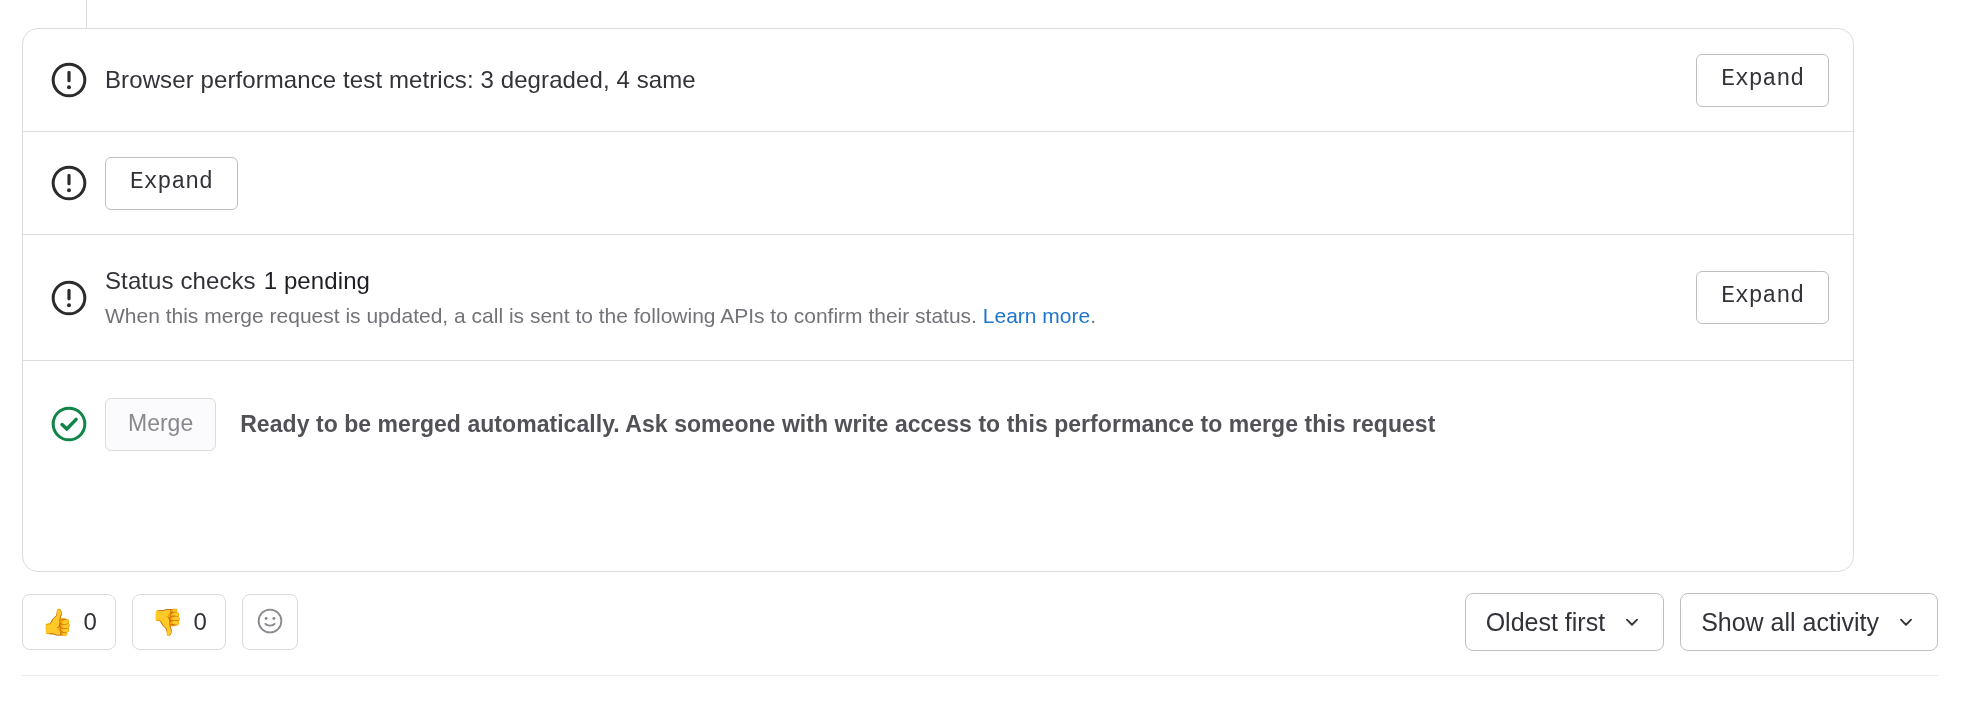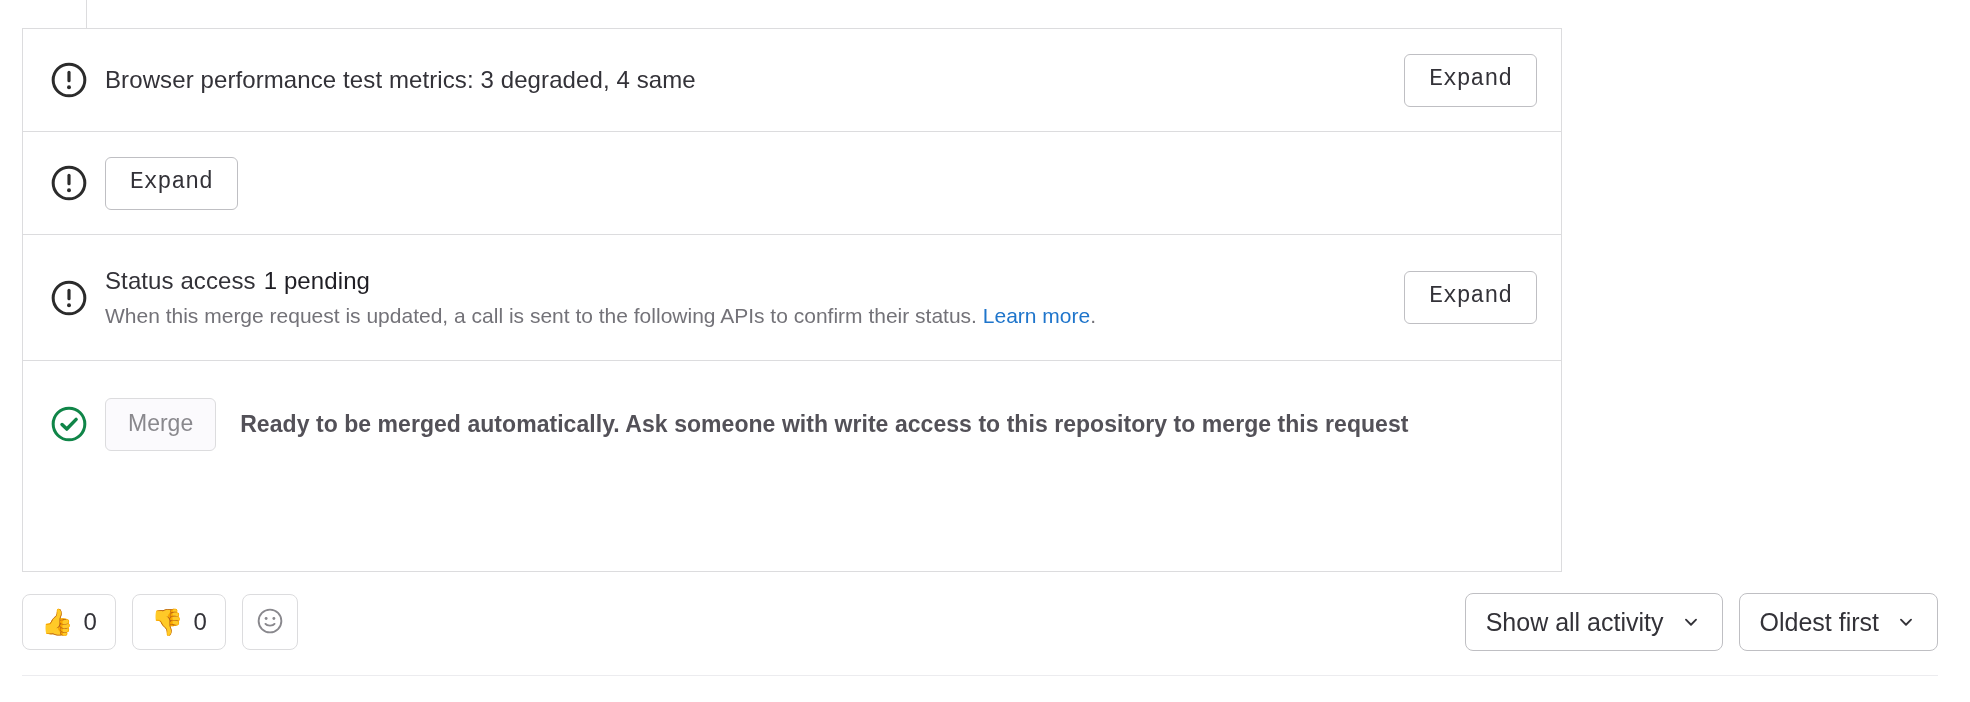--- a/index.html
+++ b/index.html
@@ -27,24 +27,24 @@
     width: 1px;
     height: 28px;
     background: #dcdcde;
   }
 
   
   .mr-widget {
     position: absolute;
     left: 22px;
     top: 28px;
-    width: 1540px;
+    width: 1832px;
     height: 544px;
     border: 1px solid #dcdcde;
-    border-radius: 0;
+    border-radius: 16px;
     background: #ffffff;
   }
 
   .widget-row {
     display: flex;
     align-items: flex-start;
     padding: 0 24px 0 26px;
     border-bottom: 1px solid #dcdcde;
     position: relative;
   }
@@ -267,37 +267,37 @@
     <div class="widget-row row-r3">
       <div class="row-inner">
         <span class="status-icon">
           <svg width="38" height="38" viewBox="0 0 24 24" aria-hidden="true">
             <circle cx="12" cy="12" r="10" fill="none" stroke="#2b2b2b" stroke-width="1.9"></circle>
             <rect x="11" y="6.2" width="2" height="7.2" rx="1" fill="#2b2b2b"></rect>
             <circle cx="12" cy="16.6" r="1.25" fill="#2b2b2b"></circle>
           </svg>
         </span>
         <div class="row-body">
-          <div class="row-title"><span>Status access</span><span class="bold">1 pending</span></div>
+          <div class="row-title"><span>Status checks</span><span class="bold">1 pending</span></div>
           <div class="row-sub"><span>When this merge request is updated, a call is sent to the following APIs to confirm their status.</span> <a href="#">Learn more</a><span>.</span></div>
         </div>
         <button class="btn-expand">Expand</button>
       </div>
     </div>
 
     <div class="widget-row row-merge">
       <div class="merge-row-inner">
         <span class="status-icon">
           <svg width="38" height="38" viewBox="0 0 24 24" aria-hidden="true">
             <circle cx="12" cy="12" r="10" fill="none" stroke="#108548" stroke-width="1.9"></circle>
             <path d="M7.6 12.3 L10.6 15.2 L16.5 9.1" fill="none" stroke="#108548" stroke-width="2.2" stroke-linecap="round" stroke-linejoin="round"></path>
           </svg>
         </span>
         <button class="btn-merge" disabled="">Merge</button>
-        <div class="merge-message">Ready to be merged automatically. Ask someone with write access to this repository to merge this request</div>
+        <div class="merge-message">Ready to be merged automatically. Ask someone with write access to this performance to merge this request</div>
       </div>
     </div>
 
   </div>
 
   <div class="footer-bar">
     <div class="footer-left">
       <button class="btn-reaction">
         <span class="emoji">👍</span>
         <span class="count">0</span>
@@ -313,33 +313,33 @@
             <circle cx="8.9" cy="10" r="1.15" fill="#89888d"></circle>
             <circle cx="15.1" cy="10" r="1.15" fill="#89888d"></circle>
             <path d="M8.4 14.3 C9.6 16.1 14.4 16.1 15.6 14.3" fill="none" stroke="#89888d" stroke-width="1.5" stroke-linecap="round"></path>
           </svg>
         </span>
       </button>
     </div>
 
     <div class="footer-right">
       <button class="btn-dropdown">
+        <span>Oldest first</span>
+        <span class="chev">
+          <svg width="22" height="22" viewBox="0 0 24 24" aria-hidden="true">
+            <path d="M6.5 9.5 L12 15 L17.5 9.5" fill="none" stroke="#333238" stroke-width="2" stroke-linecap="round" stroke-linejoin="round"></path>
+          </svg>
+        </span>
+      </button>
+      <button class="btn-dropdown">
         <span>Show all activity</span>
         <span class="chev">
           <svg width="22" height="22" viewBox="0 0 24 24" aria-hidden="true">
             <path d="M6.5 9.5 L12 15 L17.5 9.5" fill="none" stroke="#333238" stroke-width="2" stroke-linecap="round" stroke-linejoin="round"></path>
           </svg>
         </span>
       </button>
-      <button class="btn-dropdown">
-        <span>Oldest first</span>
-        <span class="chev">
-          <svg width="22" height="22" viewBox="0 0 24 24" aria-hidden="true">
-            <path d="M6.5 9.5 L12 15 L17.5 9.5" fill="none" stroke="#333238" stroke-width="2" stroke-linecap="round" stroke-linejoin="round"></path>
-          </svg>
-        </span>
-      </button>
     </div>
   </div>
 
   <div class="bottom-divider"></div>
 
 </div>
 
 </body></html>

